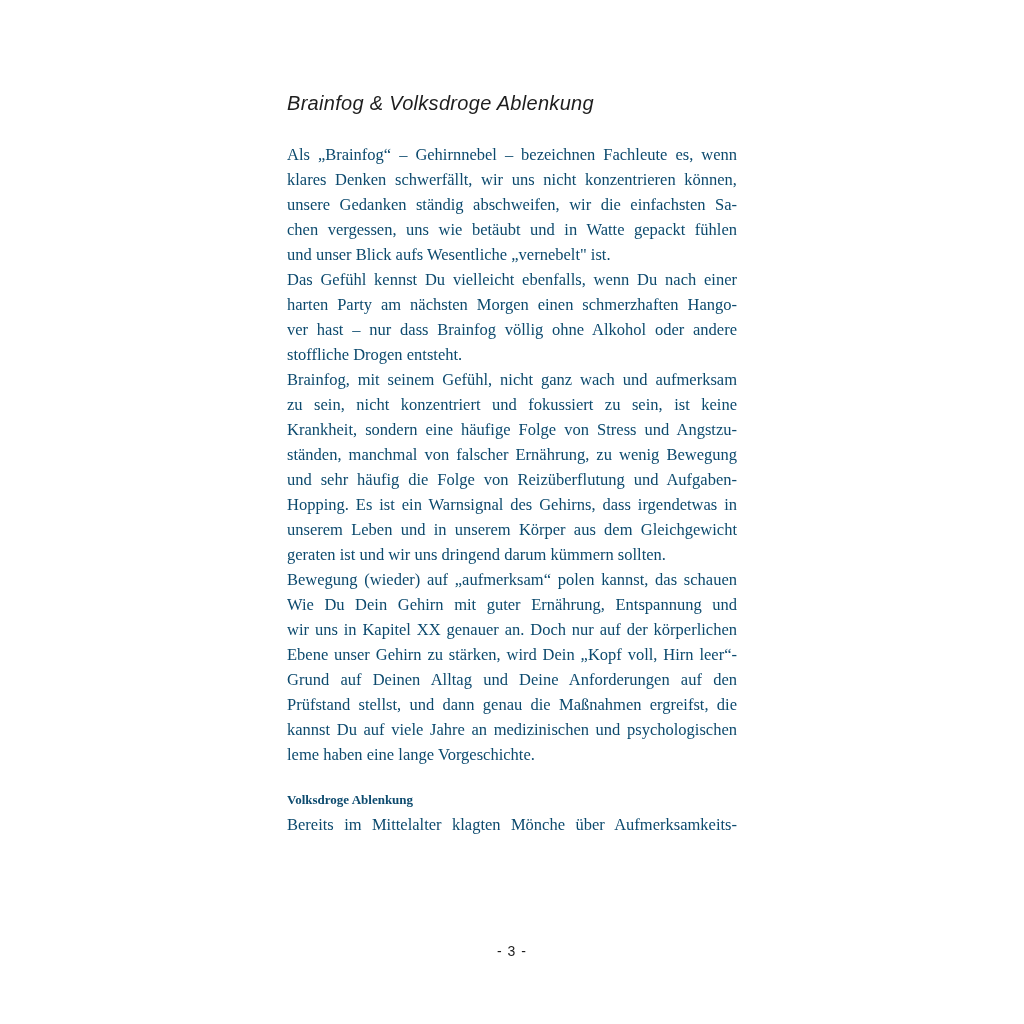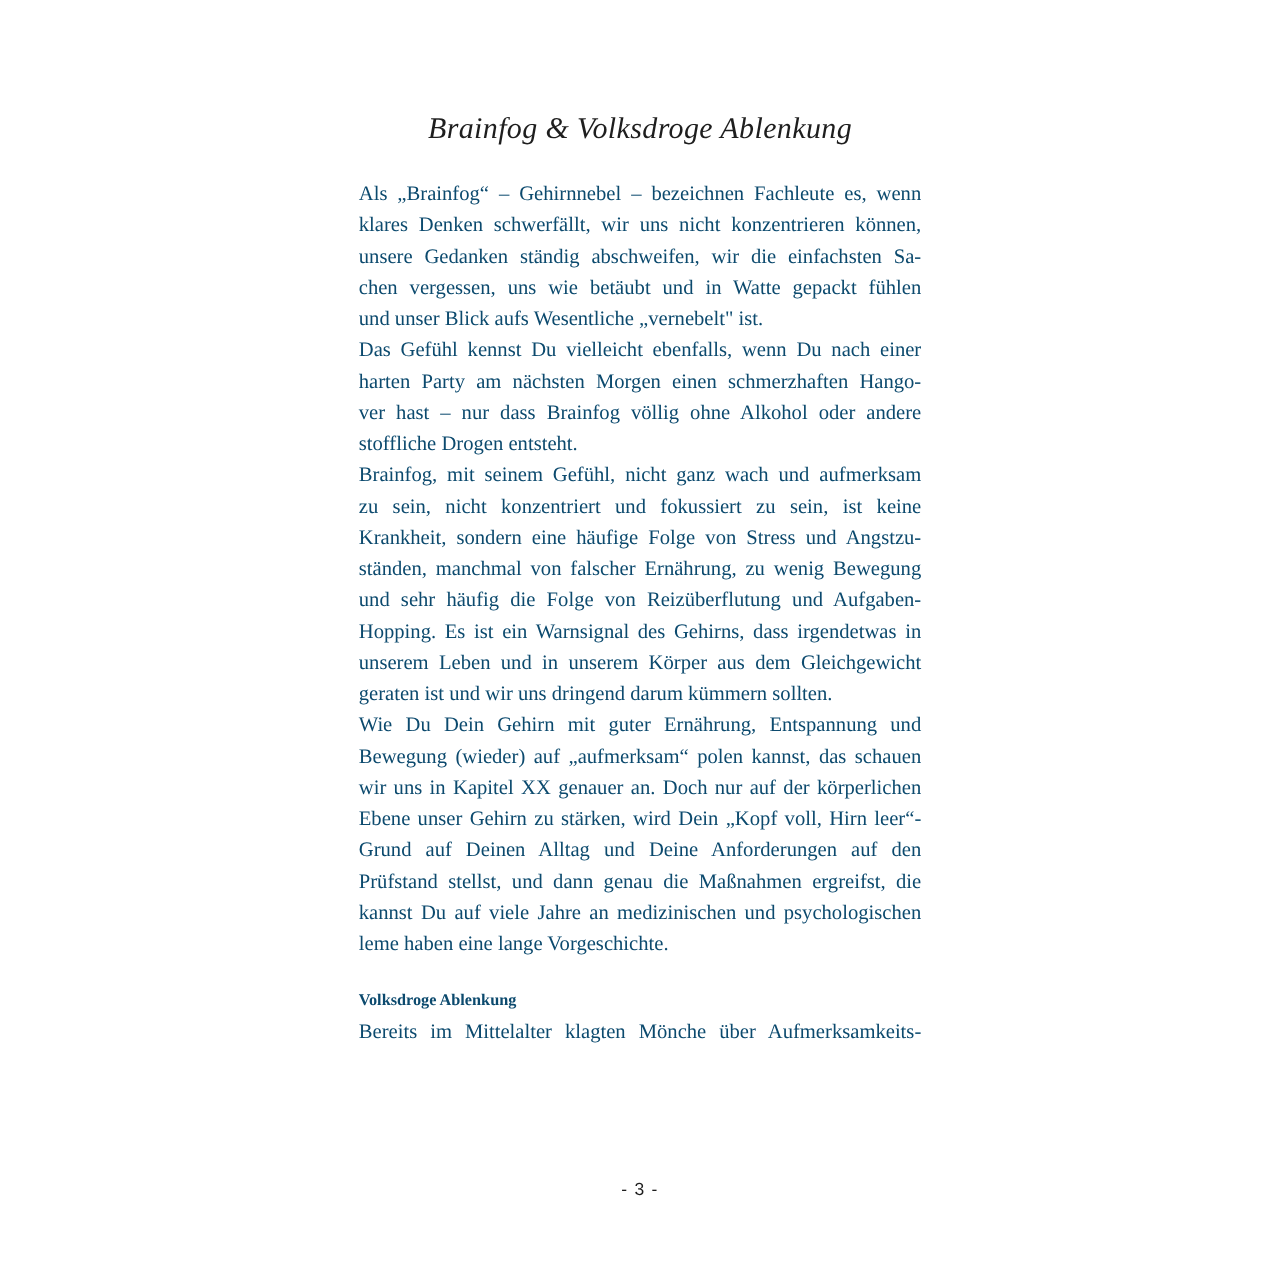--- a/index.html
+++ b/index.html
@@ -15,25 +15,25 @@
     overflow: hidden;
     font-family: "Liberation Serif", serif;
     color: #1e1e1e;
   }
   .chapter-title {
     position: absolute;
     top: 90px;
     left: 287px;
     width: 450px;
     margin: 0;
-    text-align: center;
-    font-family: Liberation Serif, serif;
+    text-align: left;
+    font-family: Liberation Sans, sans-serif;
     font-style: italic;
     font-weight: normal;
-    font-size: 24px;
+    font-size: 20px;
     line-height: 26px;
     color: #1e1e1e;
     letter-spacing: 0.3px;
   }
   .body-text {
     position: absolute;
     top: 142px;
     left: 287px;
     width: 450px;
     font-size: 16.5px;
@@ -96,22 +96,22 @@
         <div class="line">Brainfog, mit seinem Gefühl, nicht ganz wach und aufmerksam</div>
         <div class="line">zu sein, nicht konzentriert und fokussiert zu sein, ist keine</div>
         <div class="line">Krankheit, sondern eine häufige Folge von Stress und Angstzu-</div>
         <div class="line">ständen, manchmal von falscher Ernährung, zu wenig Bewegung</div>
         <div class="line">und sehr häufig die Folge von Reizüberflutung und Aufgaben-</div>
         <div class="line">Hopping. Es ist ein Warnsignal des Gehirns, dass irgendetwas in</div>
         <div class="line">unserem Leben und in unserem Körper aus dem Gleichgewicht</div>
         <div class="line last">geraten ist und wir uns dringend darum kümmern sollten.</div>
       </div>
       <div class="paragraph">
+        <div class="line">Bewegung (wieder) auf „aufmerksam“ polen kannst, das schauen</div>
         <div class="line">Wie Du Dein Gehirn mit guter Ernährung, Entspannung und</div>
-        <div class="line">Bewegung (wieder) auf „aufmerksam“ polen kannst, das schauen</div>
         <div class="line">wir uns in Kapitel XX genauer an. Doch nur auf der körperlichen</div>
         <div class="line">Ebene unser Gehirn zu stärken, wird Dein „Kopf voll, Hirn leer“-</div>
         <div class="line">Grund auf Deinen Alltag und Deine Anforderungen auf den</div>
         <div class="line">Prüfstand stellst, und dann genau die Maßnahmen ergreifst, die</div>
         <div class="line">kannst Du auf viele Jahre an medizinischen und psychologischen</div>
         <div class="line last">leme haben eine lange Vorgeschichte.</div>
       </div>
       <div class="section-heading">Volksdroge Ablenkung</div>
       <div class="paragraph">
         <div class="line">Bereits im Mittelalter klagten Mönche über Aufmerksamkeits-</div>

